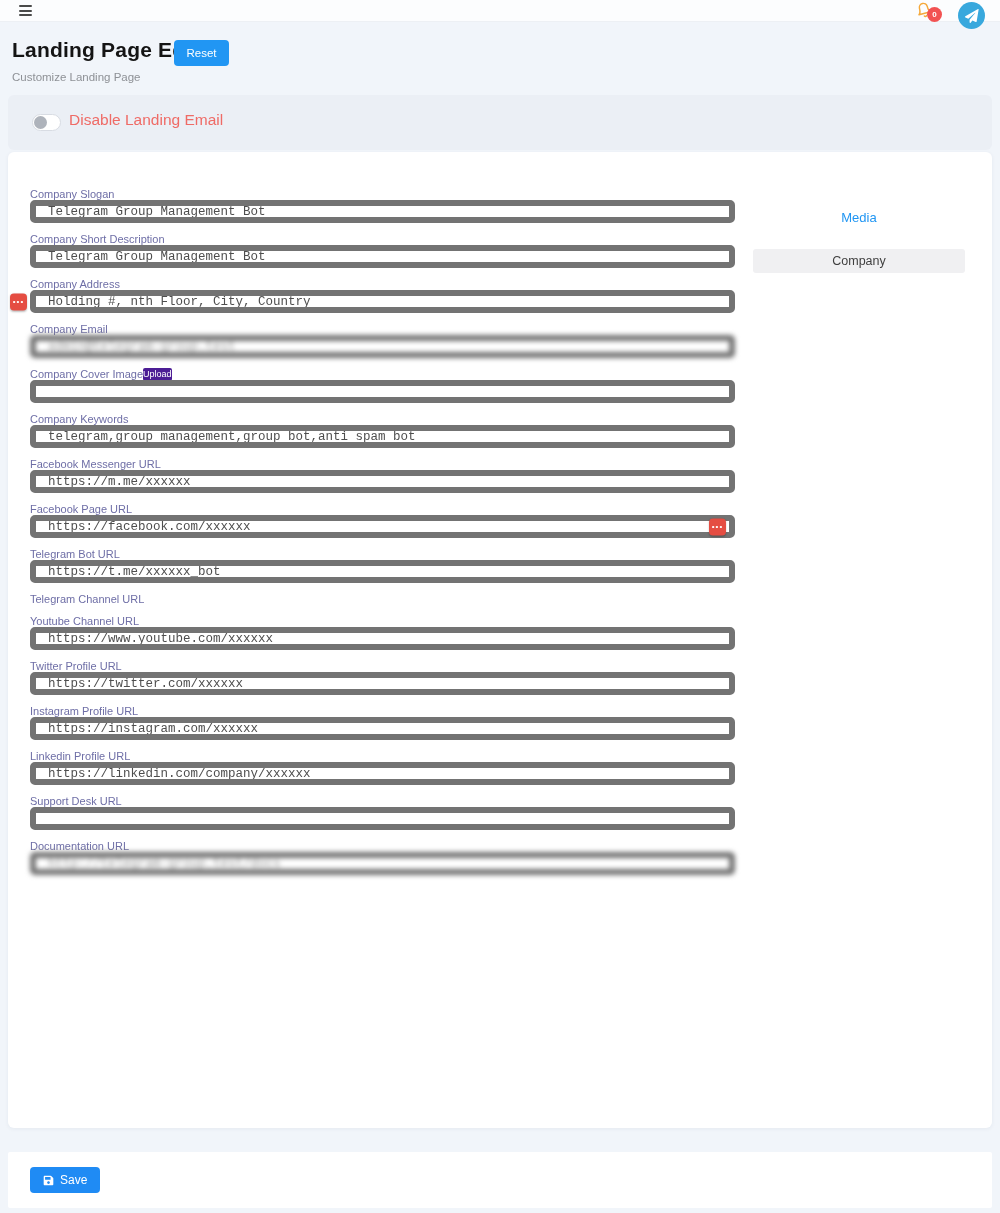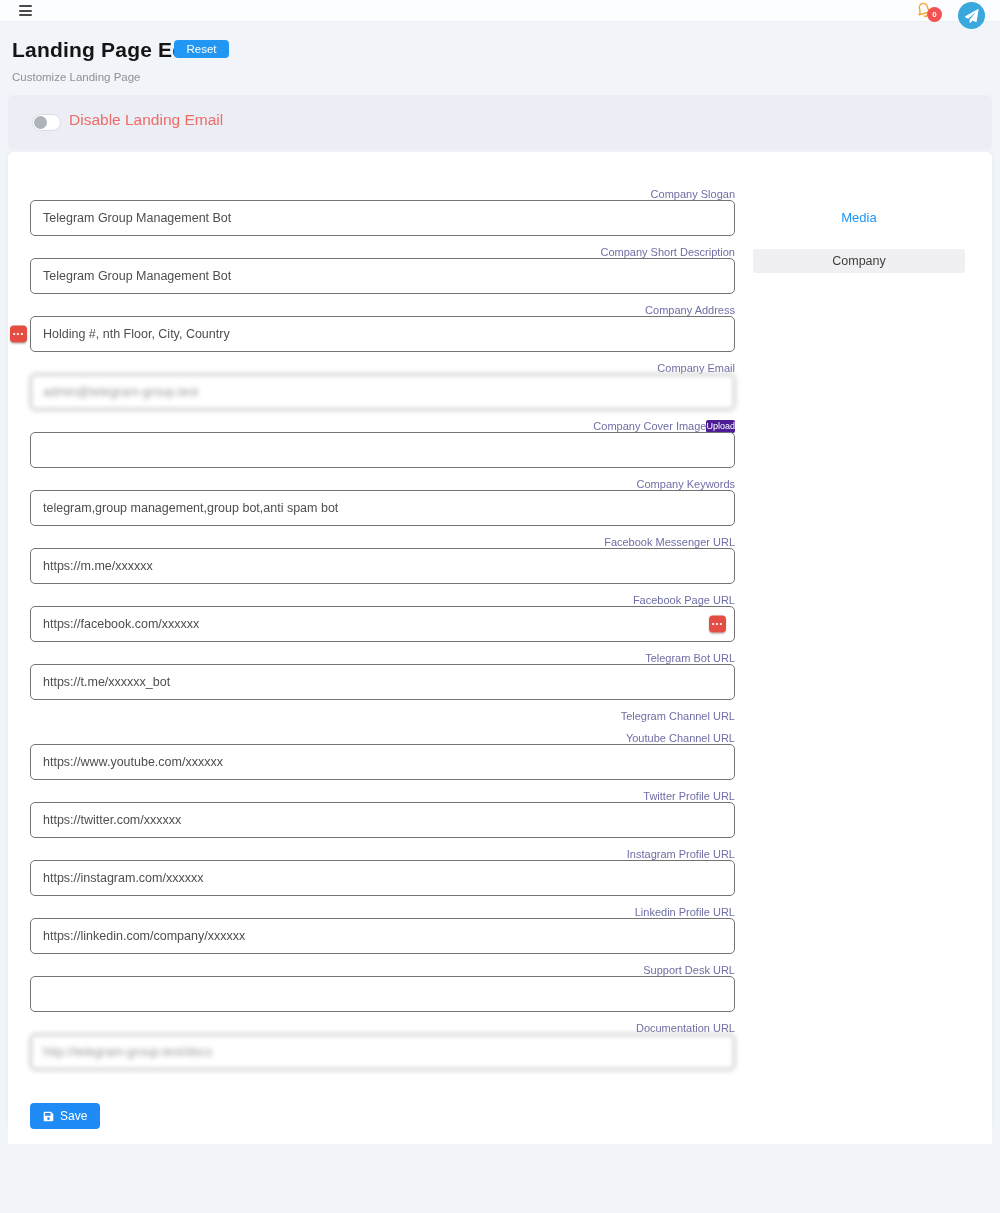--- a/index.html
+++ b/index.html
@@ -9,50 +9,50 @@
   
   .topbar{position:absolute;top:0;left:0;width:1000px;height:22px;background:#fcfdfe;border-bottom:1px solid #edf0f4}
   .hamburger{position:absolute;left:19px;top:4px;width:13px;height:13px;display:flex;flex-direction:column;justify-content:space-between;padding:1px 0;cursor:pointer}
   .hamburger span{display:block;height:2px;background:#4a4a4a;border-radius:1px}
   .bell{position:absolute;right:68px;top:2px;width:16px;height:16px}
   .badge{position:absolute;right:58px;top:7px;min-width:15px;height:15px;border-radius:50%;background:#f25252;color:#fff;font-size:8px;line-height:15px;text-align:center;font-weight:bold}
   .tg-avatar{position:absolute;right:15px;top:2px;width:27px;height:27px;border-radius:50%;background:#38a8dd;display:flex;align-items:center;justify-content:center;cursor:pointer;border:none}
 
   
   .page-title{position:absolute;left:12px;top:38px;font-size:21px;font-weight:bold;color:#141414;letter-spacing:.2px}
-  .reset-btn{position:absolute;left:174px;top:40px;width:55px;height:18px;background:#2196f3;color:#fff;border:none;border-radius:4px;font-size:11.5px;font-family:inherit;cursor:pointer}
+  .reset-btn{position:absolute;left:174px;top:40px;width:55px;height:26px;background:#2196f3;color:#fff;border:none;border-radius:4px;font-size:11.5px;font-family:inherit;cursor:pointer}
   .subtitle{position:absolute;left:12px;top:71px;font-size:11.5px;color:#8e9196}
 
   
   .toggle-panel{position:absolute;left:8px;top:95px;width:984px;height:55px;background:#ebeff5;border-radius:6px}
   .switch{position:absolute;left:24px;top:19px;width:29px;height:17px;background:#fff;border:1px solid #d8dce3;border-radius:9px;cursor:pointer}
   .switch .knob{position:absolute;left:1px;top:1px;width:13px;height:13px;border-radius:50%;background:#aeb3bb}
   .toggle-label{position:absolute;left:61px;top:16px;font-size:15.5px;color:#ef6b66}
 
   
   .main-card{position:absolute;left:8px;top:152px;width:984px;height:976px;background:#fff;border-radius:6px;box-shadow:0 1px 4px rgba(35,49,77,.06)}
   .form-col{position:absolute;left:22px;top:37px;width:705px}
   .form-group{margin-bottom:11px;position:relative}
-  .label-row{display:flex;justify-content:flex-end;align-items:flex-start;height:11px}
+  .label-row{display:flex;justify-content:flex-start;align-items:flex-start;height:11px}
   .field-label{font-size:11px;line-height:11px;color:#6e6ea6;display:block}
   .input-wrap{position:relative}
-  .field-input{width:100%;height:36px;border:1px solid #737373;border-radius:5px;padding:0 12px;font-size:12.5px;color:#4e4e4e;font-family:Liberation Sans, sans-serif;background:#fff;outline:none}
+  .field-input{width:100%;height:23px;border:6px solid #737373;border-radius:5px;padding:0 12px;font-size:12.5px;color:#4e4e4e;font-family:Liberation Mono, monospace;background:#fff;outline:none}
   .field-input.blurred{filter:blur(2.5px);color:#9a9a9a}
   .upload-btn{height:13px;background:#4c1d95;color:#fff;border:none;border-radius:2px;font-size:9px;line-height:13px;padding:0 0;font-family:inherit;cursor:pointer;position:relative;top:-1px}
   .ext-icon{position:absolute;width:17px;height:17px;background:#e54d42;border-radius:4px;top:50%;transform:translateY(-50%);color:#fff;font-size:8px;letter-spacing:1px;text-align:center;line-height:16px;box-shadow:0 1px 2px rgba(0,0,0,.25);cursor:pointer}
   .ext-icon.left{left:-20px}
   .ext-icon.right{right:9px}
 
   
   .side-panel{position:absolute;left:745px;top:56px;width:212px;text-align:center}
   .media-link{font-size:13px;color:#2196f3;cursor:pointer;display:inline-block;margin-bottom:24px}
   .side-item{height:24px;background:#f0f0f2;border-radius:3px;font-size:12.5px;color:#3f3f3f;line-height:24px;text-align:center;cursor:pointer}
 
   
-  .footer-card{position:absolute;left:8px;top:1088px;width:984px;height:56px;background:#fff;border-radius:2px}
+  .footer-card{position:absolute;left:8px;top:1152px;width:984px;height:56px;background:#fff;border-radius:2px}
   .save-btn{position:absolute;left:22px;top:15px;height:26px;background:#1f8bf4;color:#fff;border:none;border-radius:4px;font-size:12px;padding:0 13px;font-family:inherit;cursor:pointer;display:flex;align-items:center;gap:6px}
 </style>
 </head>
 <body>
 
 <div class="topbar">
   <div class="hamburger">
       <span></span>
       <span></span>
       <span></span>

